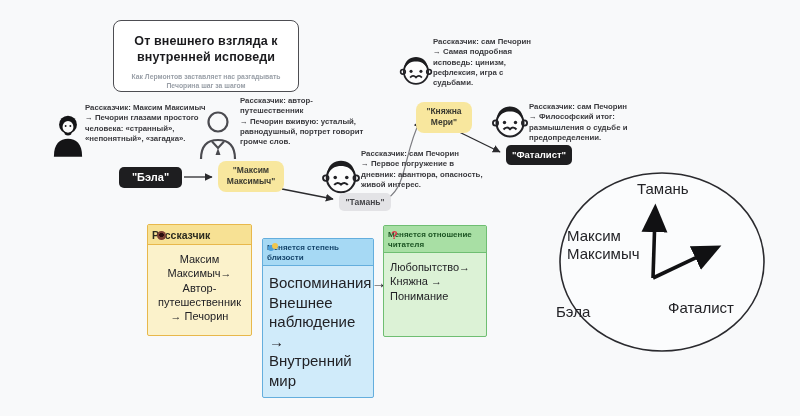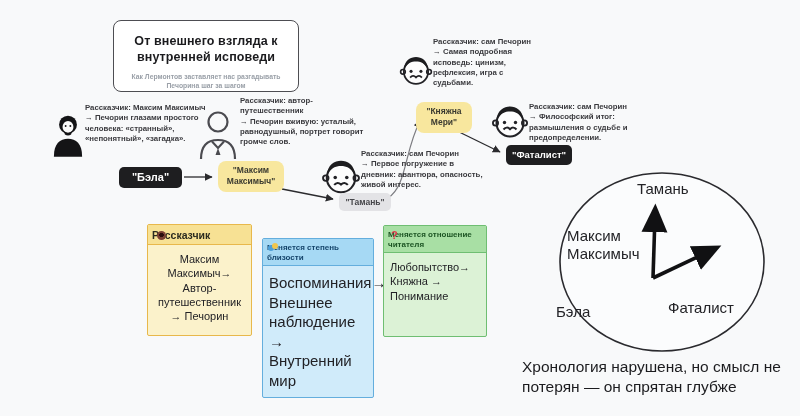--- a/index.html
+++ b/index.html
@@ -177,15 +177,14 @@
     </defs>
     <ellipse cx="107" cy="94" rx="102" ry="89" fill="#fbfcfd" stroke="#2a2a2e" stroke-width="1.6"></ellipse>
     <path d="M98,110 L100,48" stroke="#111113" stroke-width="3.6" marker-end="url(#bh)"></path>
     <path d="M98,110 L155,83" stroke="#111113" stroke-width="3.6" marker-end="url(#bh)"></path>
   </svg>
   <div class="abs clock-label" style="left:637px;top:180px">Тамань</div>
   <div class="abs clock-label" style="left:567px;top:227px;width:64px">Максим Максимыч</div>
   <div class="abs clock-label" style="left:556px;top:303px">Бэла</div>
   <div class="abs clock-label" style="left:668px;top:299px">Фаталист</div>
 
-  <div class="abs caption">Хронология нарушена, но смысл не потерян — он спрятан глубже</div>
 
 </div>
 
 </body></html>

